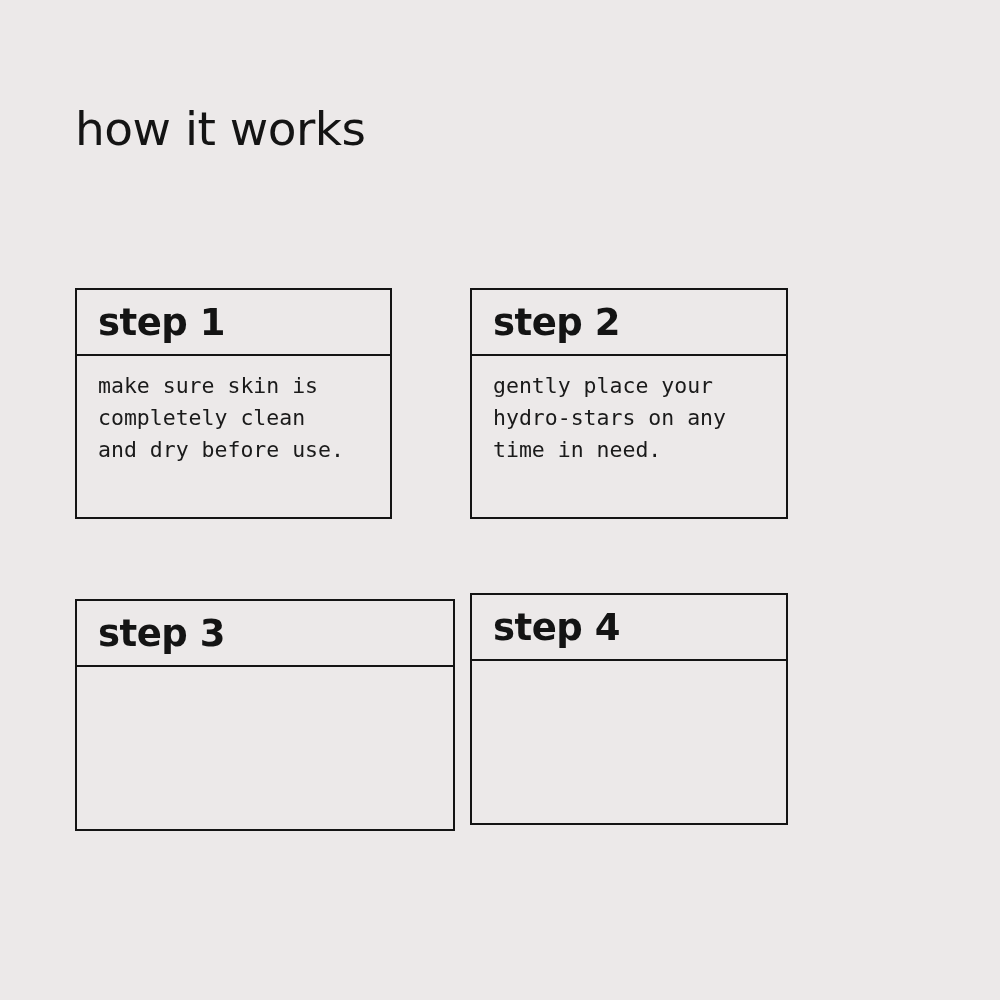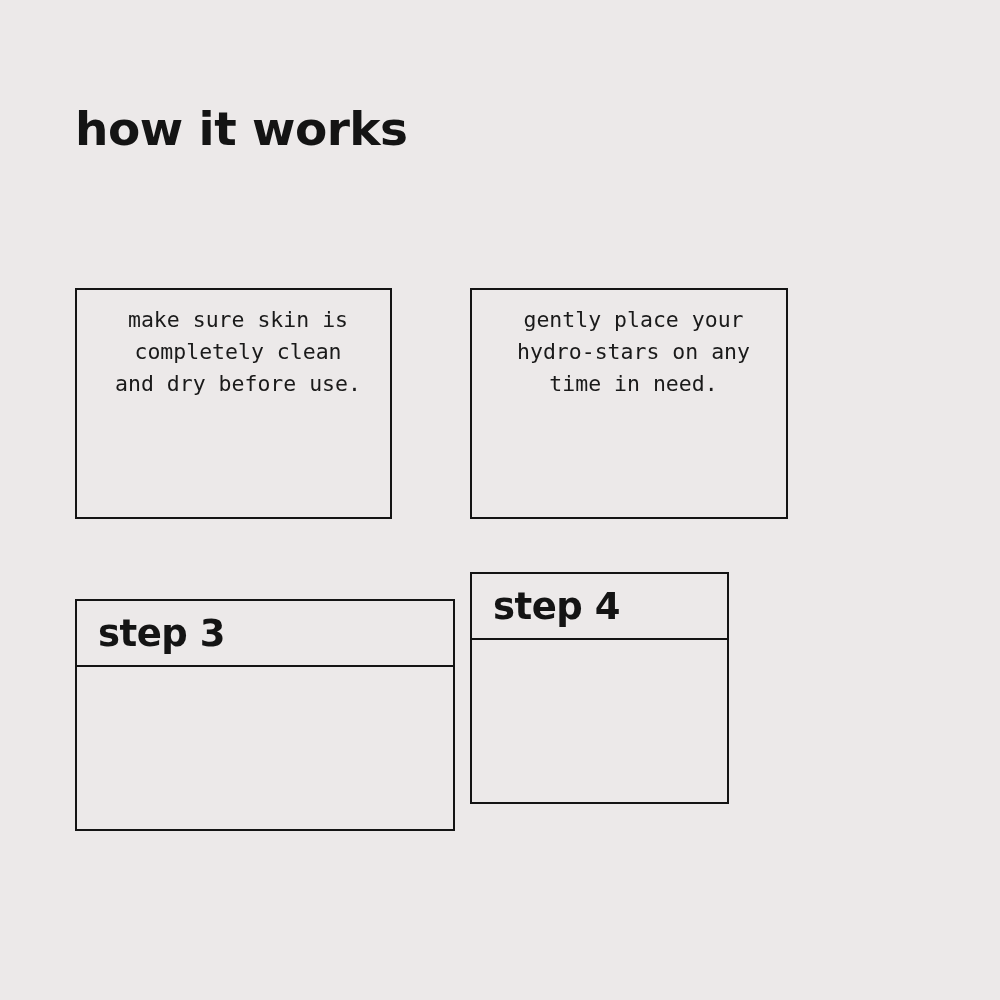--- a/index.html
+++ b/index.html
@@ -12,36 +12,36 @@
     position: relative;
     background: #ece9e9;
     color: #141414;
     overflow: hidden;
   }
   .page-title {
     position: absolute;
     left: 75px;
     top: 101px;
     font-size: 47px;
-    font-weight: 700;
+    font-weight: 400;
     letter-spacing: -0.5px;
     color: #141414;
     font-family: "DejaVu Sans", "Liberation Sans", sans-serif;
   }
   .step-card {
     position: absolute;
     background: #ece9e9;
     border: 2px solid #141414;
     display: flex;
     flex-direction: column;
   }
   .step-card.pos-1 { left: 75px;  top: 288px; width: 317px; height: 231px; }
   .step-card.pos-2 { left: 470px; top: 288px; width: 318px; height: 231px; }
   .step-card.pos-3 { left: 75px;  top: 599px; width: 380px; height: 232px; }
-  .step-card.pos-4 { left: 470px; top: 572px; width: 259px; height: 232px; }
+  .step-card.pos-4 { left: 470px; top: 593px; width: 318px; height: 232px; }
   .step-card-header {
     flex: 0 0 auto;
     height: 66px;
     display: flex;
     align-items: center;
     padding: 0 21px;
     border-bottom: 2px solid #141414;
   }
   .step-card-label {
     font-size: 37px;
@@ -51,35 +51,40 @@
     font-family: "DejaVu Sans", "Liberation Sans", sans-serif;
   }
   .step-card-body {
     flex: 1 1 auto;
     padding: 14px 12px 0 21px;
     font-family: "DejaVu Sans Mono", "Liberation Mono", monospace;
     font-size: 21.5px;
     line-height: 32px;
     color: #1a1a1a;
     white-space: pre-line;
-    text-align: center;
   }
 </style>
 </head>
 <body>
 
 <h1 class="page-title">how it works</h1>
 
 <section class="step-card pos-1">
+  <div class="step-card-header">
+    <span class="step-card-label">step 1</span>
+  </div>
   <div class="step-card-body">make sure skin is
 completely clean
 and dry before use.</div>
 </section>
 
 <section class="step-card pos-2">
+  <div class="step-card-header">
+    <span class="step-card-label">step 2</span>
+  </div>
   <div class="step-card-body">gently place your
 hydro-stars on any
 time in need.</div>
 </section>
 
 <section class="step-card pos-3">
   <div class="step-card-header">
     <span class="step-card-label">step 3</span>
   </div>
 </section>

